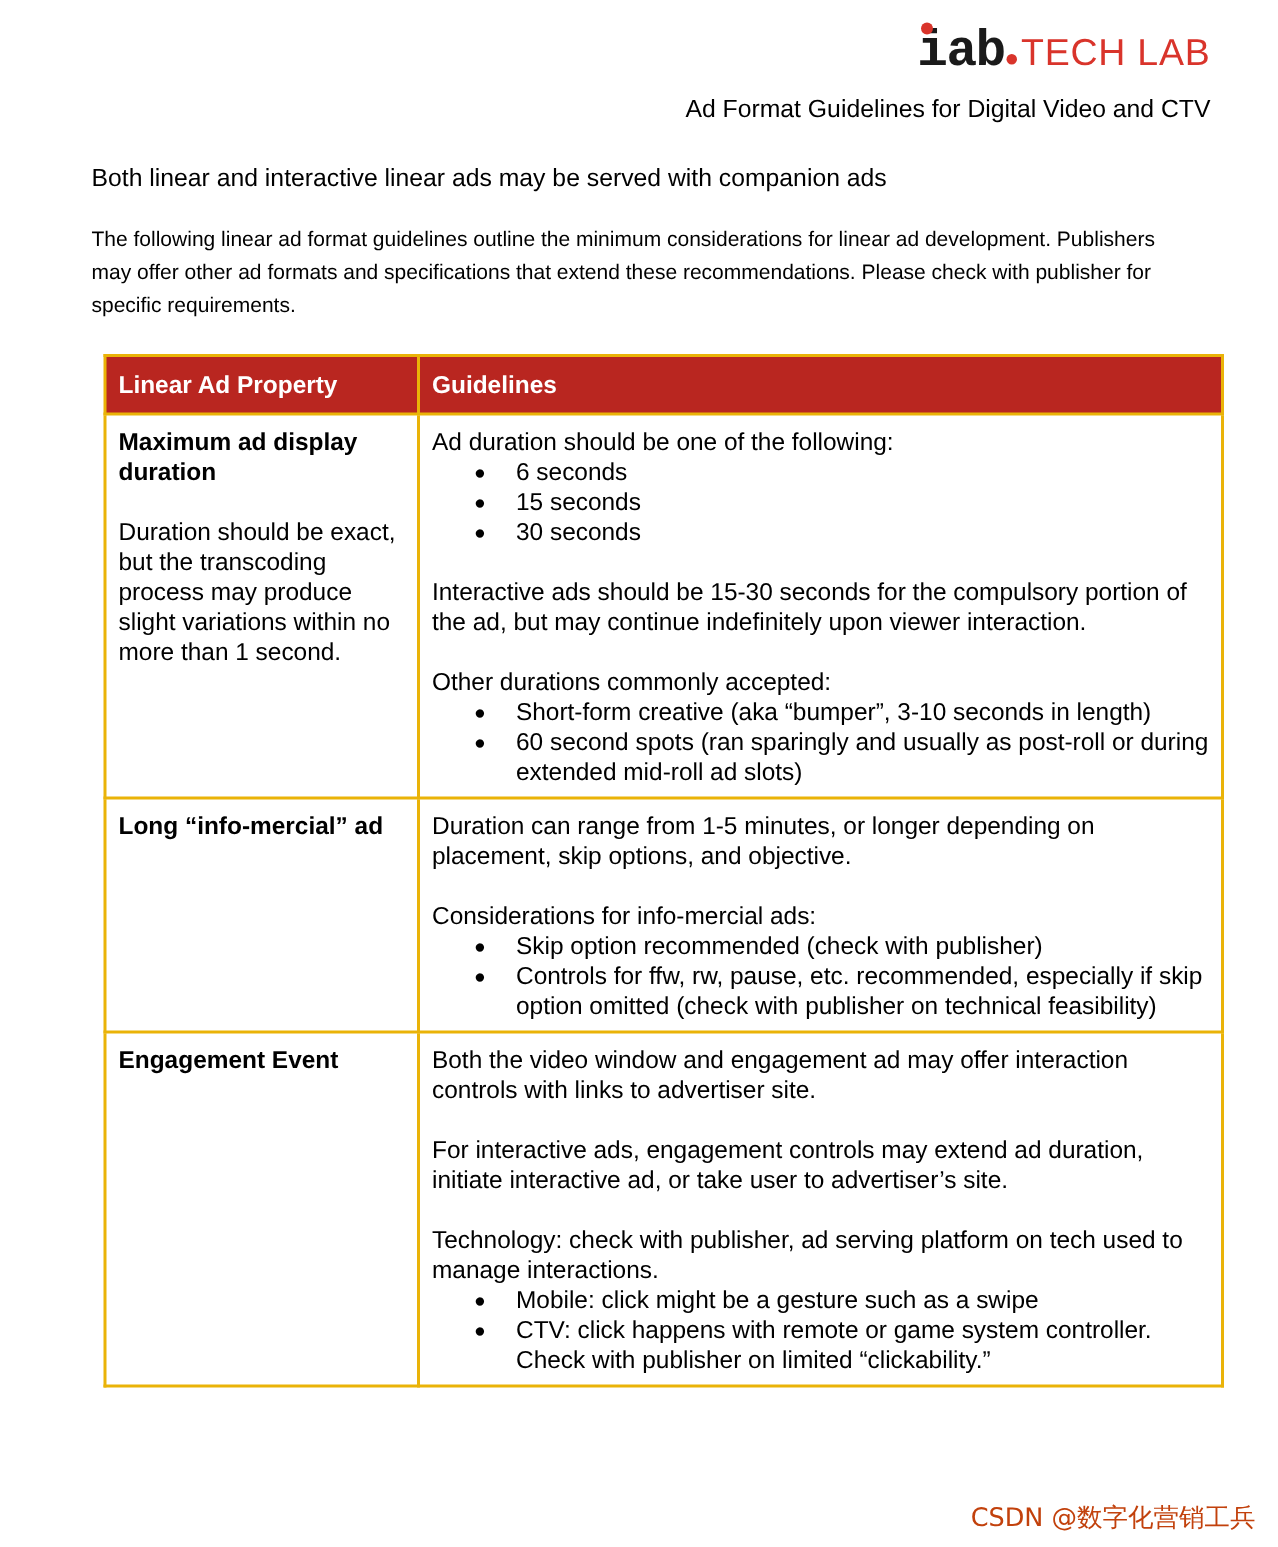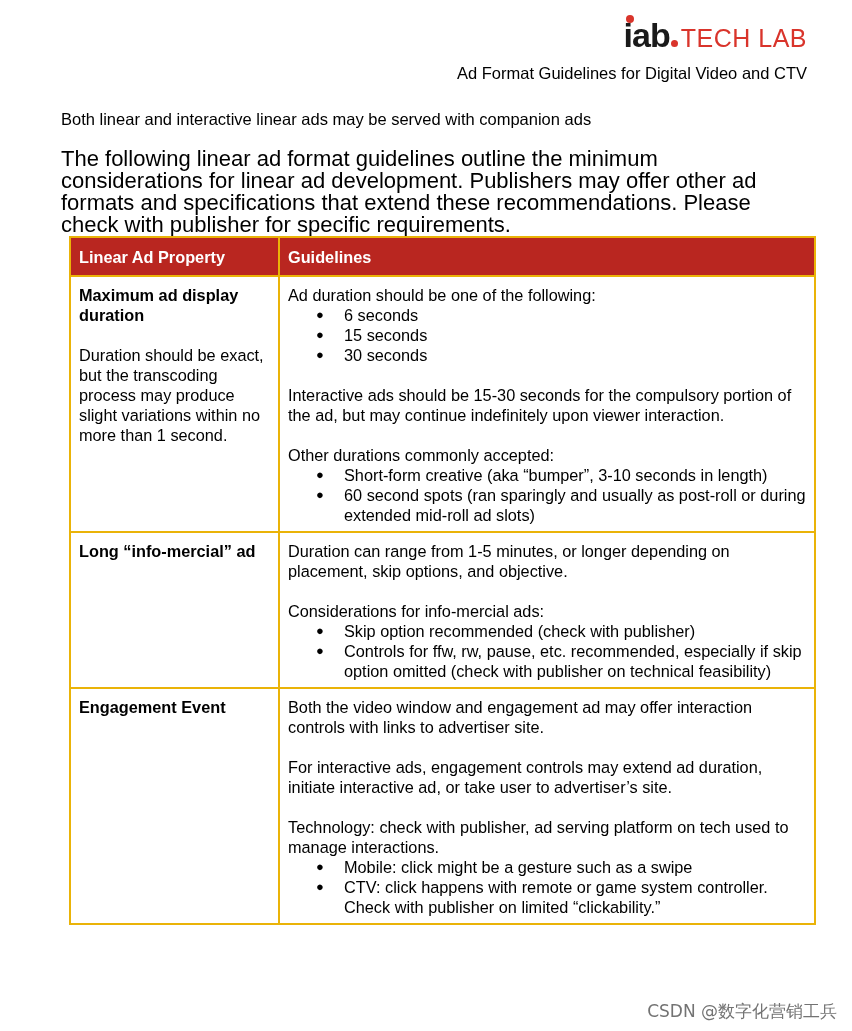--- a/index.html
+++ b/index.html
@@ -5,21 +5,21 @@
     html, body { margin: 0; padding: 0; background: #ffffff; }
     body {
       width: 852px; height: 1031px; position: relative; overflow: hidden;
       font-family: "Liberation Sans", sans-serif; color: #000;
     }
     .logo {
       position: absolute; right: 45px; top: 18px;
       display: flex; align-items: baseline;
     }
     .logo-iab {
-      font-family: Liberation Sans, sans-serif; font-weight: bold;
+      font-family: Liberation Mono, monospace; font-weight: bold;
       font-size: 34px; letter-spacing: -1px; color: #1a1a1a; line-height: 1;
       position: relative;
     }
     .logo-dot {
       display: inline-block; width: 7px; height: 7px; background: #d9342b;
       border-radius: 50%; margin: 0 3px 0 1px;
     }
     .logo-i-dot {
       position: absolute; left: 2px; top: -3px; width: 8px; height: 8px;
       background: #d9342b; border-radius: 50%;
@@ -27,21 +27,21 @@
     .logo-tech {
       font-family: "Liberation Sans", sans-serif; font-size: 25px;
       color: #d9342b; line-height: 1; letter-spacing: 0.5px;
     }
     .doc-subtitle {
       position: absolute; right: 45px; top: 64px; font-size: 16.5px;
     }
     .intro1 { position: absolute; left: 61px; top: 110px; font-size: 16.5px; }
     .intro2 {
       position: absolute; left: 61px; top: 148px; width: 720px;
-      font-size: 22px; line-height: 22px;
+      font-size: 14px; line-height: 22px;
     }
     table.guide {
       position: absolute; left: 69px; top: 236px; width: 747px;
       border-collapse: collapse; font-size: 16.3px; line-height: 20px;
     }
     table.guide td, table.guide th {
       border: 2px solid #eab308; vertical-align: top; text-align: left;
       padding: 8px 8px 6px 8px;
     }
     table.guide th {
@@ -51,21 +51,21 @@
     .col1 { width: 191px; }
     .prop { font-weight: bold; }
     .note { margin-top: 20px; }
     .para + .para { margin-top: 20px; }
     ul.bul { margin: 0; padding: 0 0 0 56px; list-style: none; }
     ul.bul li { position: relative; }
     ul.bul li::before {
       content: "\25CF"; position: absolute; left: -28px; top: 0; font-size: 13px;
     }
     .watermark {
-      position: absolute; right: 15px; top: 1000px; font-size: 17px; color: #737373;
+      position: absolute; right: 15px; top: 1000px; font-size: 17px; color: #c2410c;
       font-family: "DejaVu Sans", sans-serif;
     }
   </style>
 </head>
 <body>
 
 <div class="logo">
   <span class="logo-iab"><span class="logo-i-dot"></span><span>iab</span></span>
     <span class="logo-dot"></span>
     <span class="logo-tech">TECH LAB</span>

